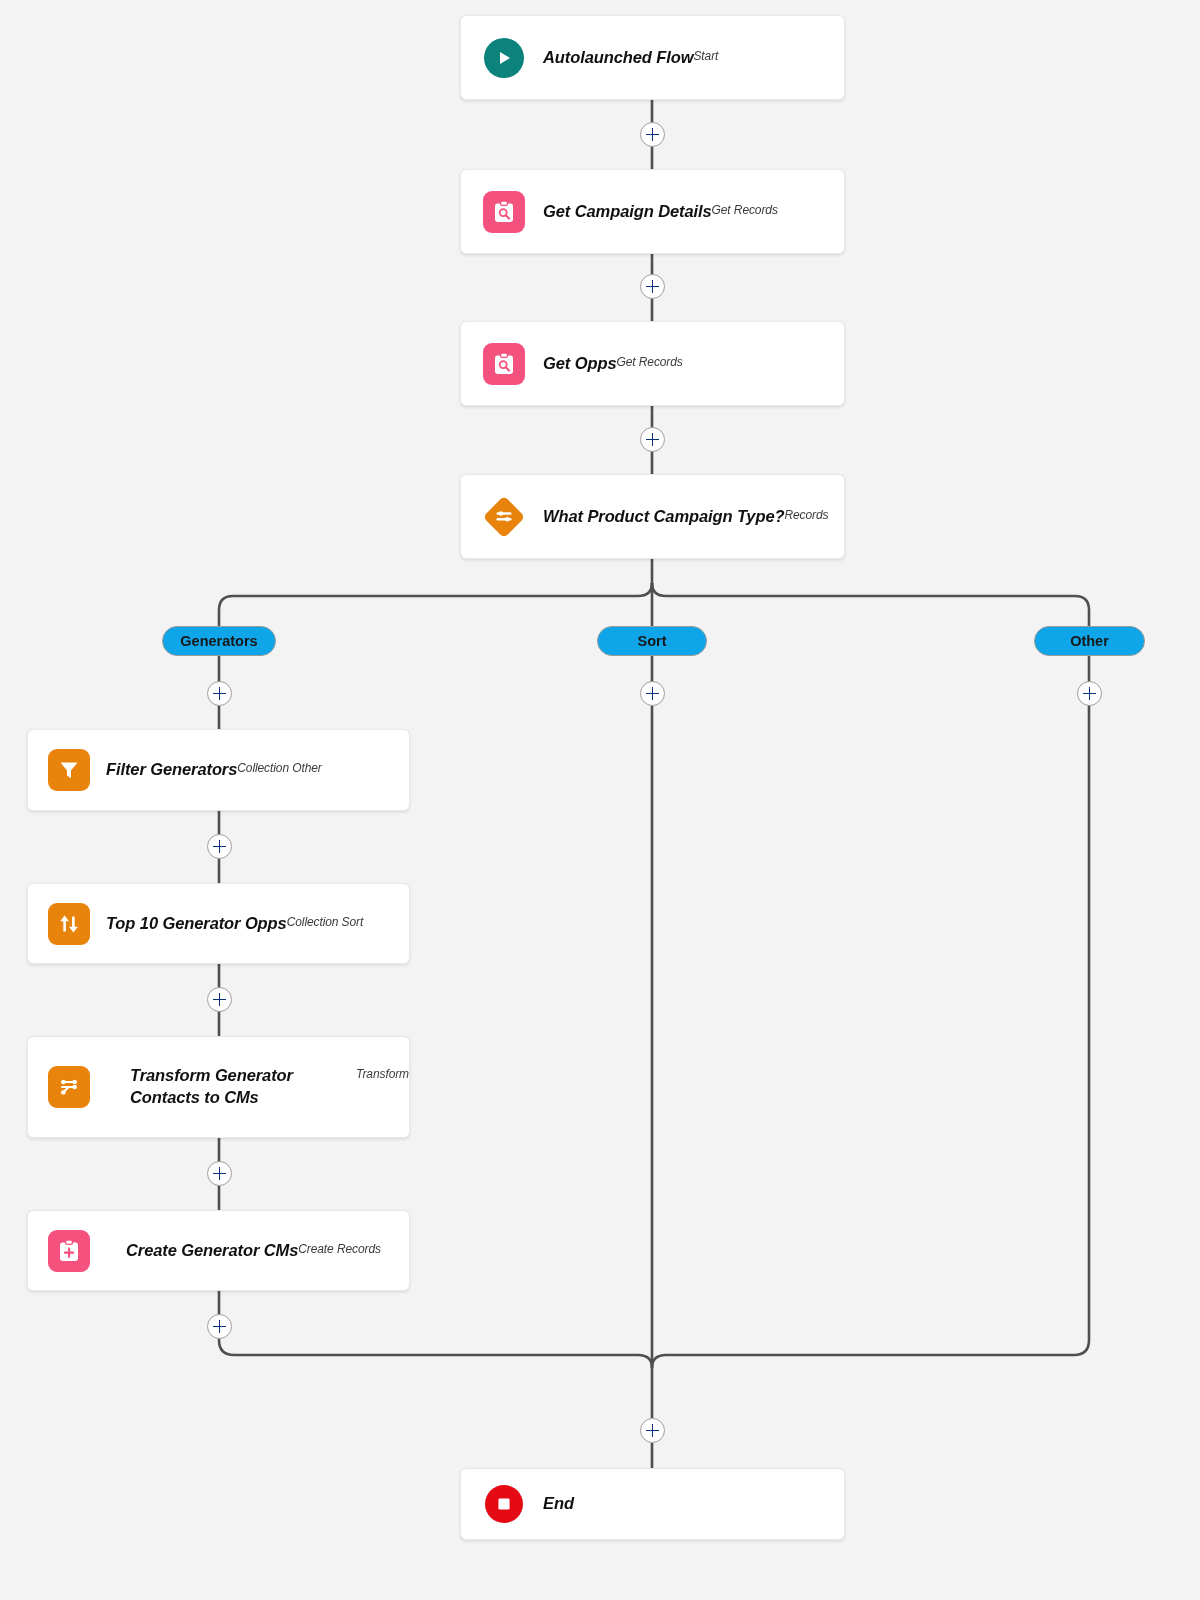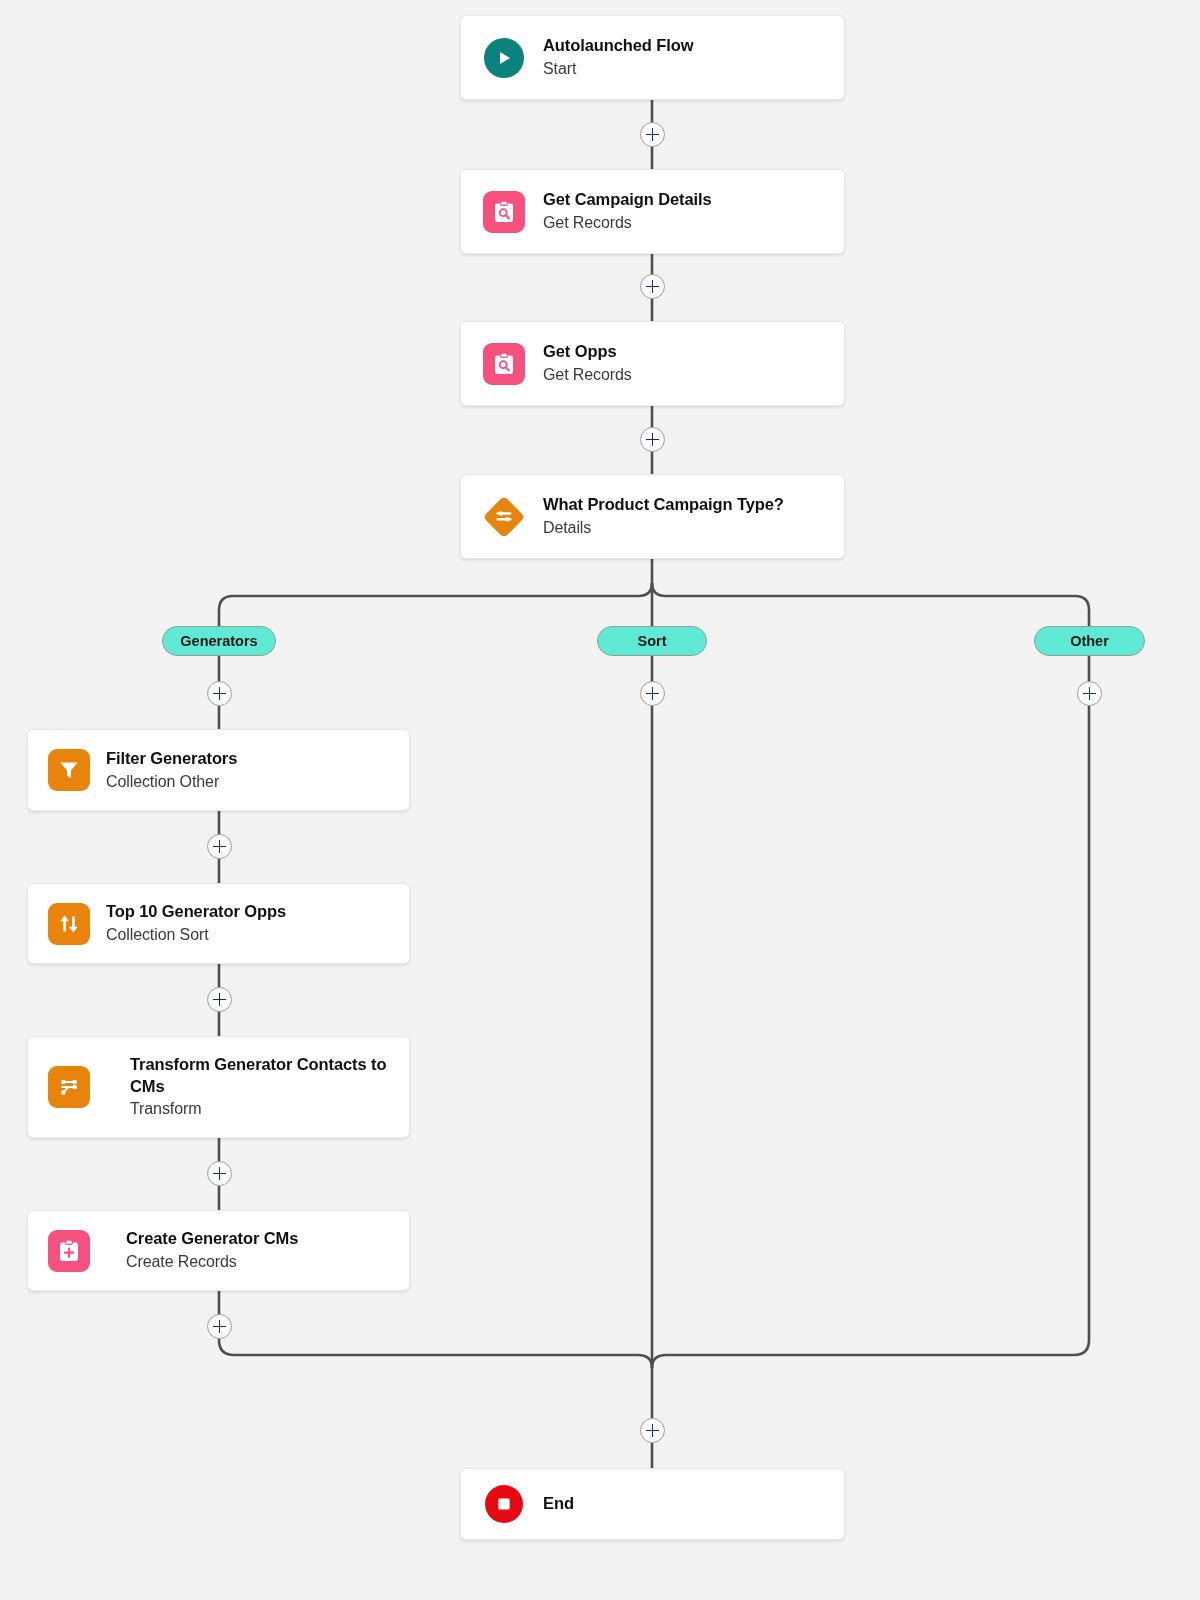--- a/index.html
+++ b/index.html
@@ -39,32 +39,33 @@
     z-index: 3;
   }
   .node .icon-wrap {
     flex: 0 0 auto;
     display: flex;
     align-items: center;
     justify-content: center;
   }
   .node .labels {
     display: flex;
-    flex-direction: column;
+    flex-direction: row;
     justify-content: center;
+    font-style: italic;
   }
   .node .title {
     font-size: 16.5px;
     font-weight: bold;
     color: #111111;
     line-height: 1.32;
     letter-spacing: -0.1px;
   }
   .node .subtitle {
-    font-size: 16px;
+    font-size: 12px;
     font-weight: normal;
     color: #3a3a3a;
     line-height: 1.35;
     margin-top: 1px;
     letter-spacing: -0.1px;
   }
 
   
   .node.main {
     left: 460px;
@@ -105,21 +106,21 @@
     background: #e8830c;
     transform: rotate(45deg);
     border-radius: 5px;
   }
   .diamond-icon svg { position: relative; z-index: 2; }
 
   
   .pill {
     position: absolute;
     height: 30px;
-    background: #5eead4;
+    background: #0ea5e9;
     border: 1px solid #9a9a9a;
     border-radius: 16px;
     display: flex;
     align-items: center;
     justify-content: center;
     padding: 0 16px;
     font-size: 14.5px;
     font-weight: bold;
     color: #181818;
     box-sizing: border-box;
@@ -246,21 +247,21 @@
         <svg width="22" height="22" viewBox="0 0 22 22" aria-hidden="true">
           <rect x="3.5" y="6.2" width="15" height="2.6" rx="1.3" fill="#ffffff"></rect>
           <rect x="3.5" y="12.0" width="15" height="2.6" rx="1.3" fill="#ffffff"></rect>
           <circle cx="8" cy="7.5" r="2.3" fill="#ffffff"></circle>
           <circle cx="14.2" cy="13.3" r="2.3" fill="#ffffff"></circle>
         </svg>
       </div>
     </div>
     <div class="labels">
       <div class="title">What Product Campaign Type?</div>
-      <div class="subtitle">Details</div>
+      <div class="subtitle">Records</div>
     </div>
   </div>
 
   <div class="pill" style="left:162px; top:626px; width:114px;">
     <span>Generators</span>
   </div>
   <div class="pill" style="left:597px; top:626px; width:110px;">
     <span>Sort</span>
   </div>
   <div class="pill" style="left:1034px; top:626px; width:111px;">

